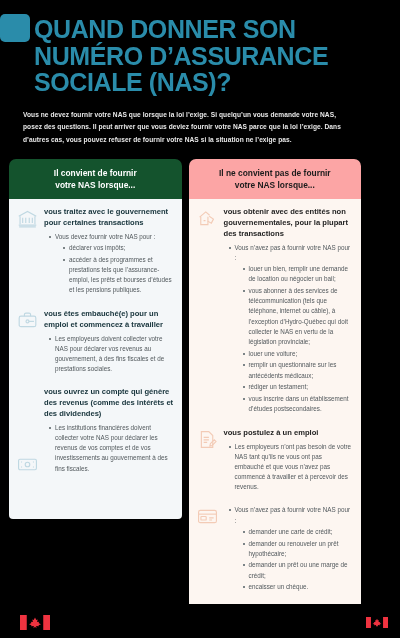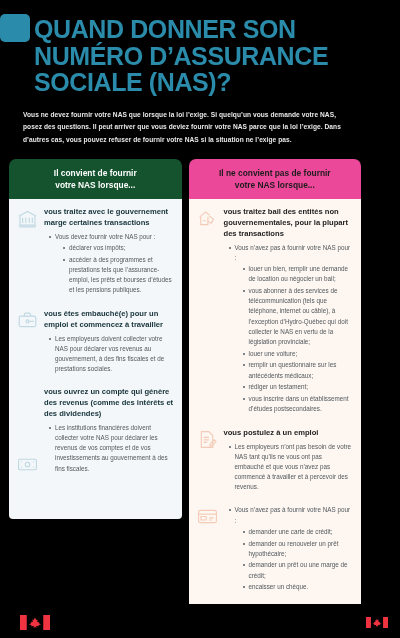--- a/index.html
+++ b/index.html
@@ -48,21 +48,21 @@
   .col { width: 189px; border-radius: 7px 7px 4px 4px; overflow: hidden; }
 
   .col-head {
     text-align: center;
     font-size: 8.4px;
     font-weight: bold;
     line-height: 1.45;
     padding: 8px 6px 8px 6px;
   }
   .col-left .col-head { background: #14532d; color: #FFFFFF; }
-  .col-right .col-head { background: #ec4899; color: #1C1C1C; }
+  .col-right .col-head { background: #fca5a5; color: #1C1C1C; }
 
   .col-body { background: #F4F7F9; padding: 8px 8px 14px 8px; }
   .col-right .col-body { background: #FDF6F1; }
 
   .col-left { min-height: 352px; }
   .col-right { min-height: 400px; }
   .col-left .col-body { min-height: 320px; }
   .col-right .col-body { min-height: 368px; }
 
   
@@ -141,21 +141,21 @@
         <div class="section">
           <div class="sec-icon">
             <svg viewBox="0 0 24 24" fill="none" stroke="#BFD8E2" stroke-width="1.3">
               <path d="M2 9.5 12 4l10 5.5"></path>
                 <path d="M3.5 9.5v9M20.5 9.5v9"></path>
               <path d="M6.5 11v6M10 11v6M14 11v6M17.5 11v6"></path>
               <path d="M2 19.5h20M2.5 21.5h19"></path>
             </svg>
           </div>
           <div class="sec-main">
-            <div class="sec-title">vous traitez avec le gouvernement marge certaines transactions</div>
+            <div class="sec-title">vous traitez avec le gouvernement pour certaines transactions</div>
             <ul class="lvl1">
               <li>
                 <span>Vous devez fournir votre NAS pour :</span>
                 <ul class="lvl2">
                   <li>déclarer vos impôts;</li>
                   <li>accéder à des programmes et prestations tels que l’assurance-emploi, les prêts et bourses d’études et les pensions publiques.</li>
                 </ul>
               </li>
             </ul>
           </div>
@@ -207,21 +207,21 @@
         <div class="section">
           <div class="sec-icon">
             <svg viewBox="0 0 24 24" fill="none" stroke="#F3CBB6" stroke-width="1.3">
               <path d="M3 10.5 10 4.5l4.4 3.8"></path>
               <path d="M4.3 10v9h8.2v-9"></path>
               <path d="M14 9.5l4.8 3.2-2.4 4.6-4.2-2.3"></path>
               <path d="M7.5 14.5h2.2"></path>
             </svg>
           </div>
           <div class="sec-main">
-            <div class="sec-title">vous traitez bail des entités non gouvernementales, pour la plupart des transactions</div>
+            <div class="sec-title">vous obtenir avec des entités non gouvernementales, pour la plupart des transactions</div>
             <ul class="lvl1">
               <li>
                 <span>Vous n’avez pas à fournir votre NAS pour :</span>
                 <ul class="lvl2">
                   <li>louer un bien, remplir une demande de location ou négocier un bail;</li>
                   <li>vous abonner à des services de télécommunication (tels que téléphone, internet ou câble), à l’exception d’Hydro-Québec qui doit collecter le NAS en vertu de la législation provinciale;</li>
                   <li>louer une voiture;</li>
                   <li>remplir un questionnaire sur les antécédents médicaux;</li>
                   <li>rédiger un testament;</li>
                   <li>vous inscrire dans un établissement d’études postsecondaires.</li>

